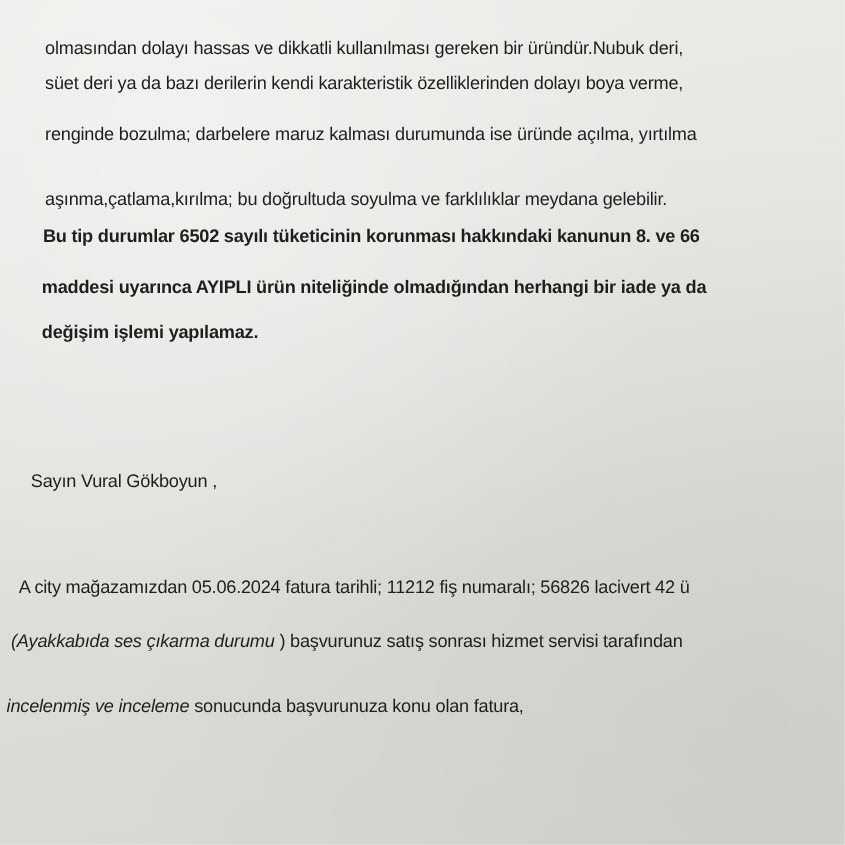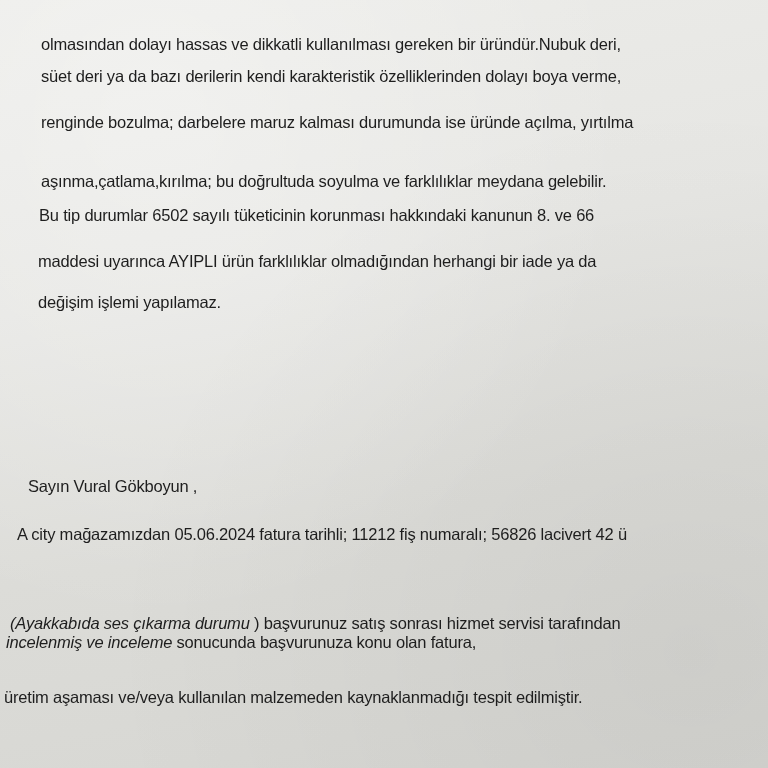--- a/index.html
+++ b/index.html
@@ -22,44 +22,43 @@
         radial-gradient(ellipse at 20% 15%, rgba(255,255,255,0.35), rgba(255,255,255,0) 55%),
         radial-gradient(ellipse at 90% 85%, rgba(0,0,0,0.05), rgba(0,0,0,0) 60%);
     }
     .line {
       position: absolute;
       white-space: nowrap;
       font-size: 16.5px;
       letter-spacing: -0.2px;
       line-height: 20px;
     }
-    .bold { font-weight: normal; text-align: right; }
+    .bold { font-weight: bold; text-align: right; }
     .italic { font-style: italic; }
   </style>
 </head>
 <body>
 
 <div class="paper">
 
   <div class="line" style="left:41px; top:34px;">olmasından dolayı hassas ve dikkatli kullanılması gereken bir üründür.Nubuk deri,</div>
   <div class="line" style="left:41px; top:66px;">süet deri ya da bazı derilerin kendi karakteristik özelliklerinden dolayı boya verme,</div>
   <div class="line" style="left:41px; top:112px;text-align:right;">renginde bozulma; darbelere maruz kalması durumunda ise üründe açılma, yırtılma</div>
   <div class="line" style="left:41px; top:171px;">aşınma,çatlama,kırılma; bu doğrultuda soyulma ve farklılıklar meydana gelebilir.</div>
 
   <div class="line bold" style="left:39px; top:205px;">Bu tip durumlar 6502 sayılı tüketicinin korunması hakkındaki kanunun 8. ve 66</div>
-  <div class="line bold" style="left:38px; top:251px;">maddesi uyarınca AYIPLI ürün farklılıklar olmadığından herhangi bir iade ya da</div>
+  <div class="line bold" style="left:38px; top:251px;">maddesi uyarınca AYIPLI ürün niteliğinde olmadığından herhangi bir iade ya da</div>
   <div class="line bold" style="left:38px; top:292px;">değişim işlemi yapılamaz.</div>
 
-  <div class="line" style="left:28px; top:428px;margin-top:48px;">Sayın Vural Gökboyun  ,</div>
+  <div class="line" style="left:28px; top:428px;">Sayın Vural Gökboyun  ,</div>
 
   <div class="line" style="left:17px; top:524px;">A city mağazamızdan 05.06.2024 fatura tarihli; 11212  fiş numaralı; 56826 lacivert   42  ü</div>
 
-  <div class="line" style="left:10px; top:573px;margin-top:40px;">
+  <div class="line" style="left:10px; top:573px;">
     <span class="italic">(Ayakkabıda ses çıkarma  durumu </span><span>) başvurunuz satış sonrası hizmet servisi tarafından</span>
   </div>
 
   <div class="line" style="left:6px; top:632px;">
     <span class="italic">incelenmiş ve inceleme</span><span> sonucunda başvurunuza konu olan fatura,</span>
   </div>
 
-  <div class="line" style="left:4px; top:687px;">üretim aşaması ve/veya kullanılan malzemeden kaynaklanmadığı tespit edilmiştir.</div>
 
 </div>
 
 </body></html>

